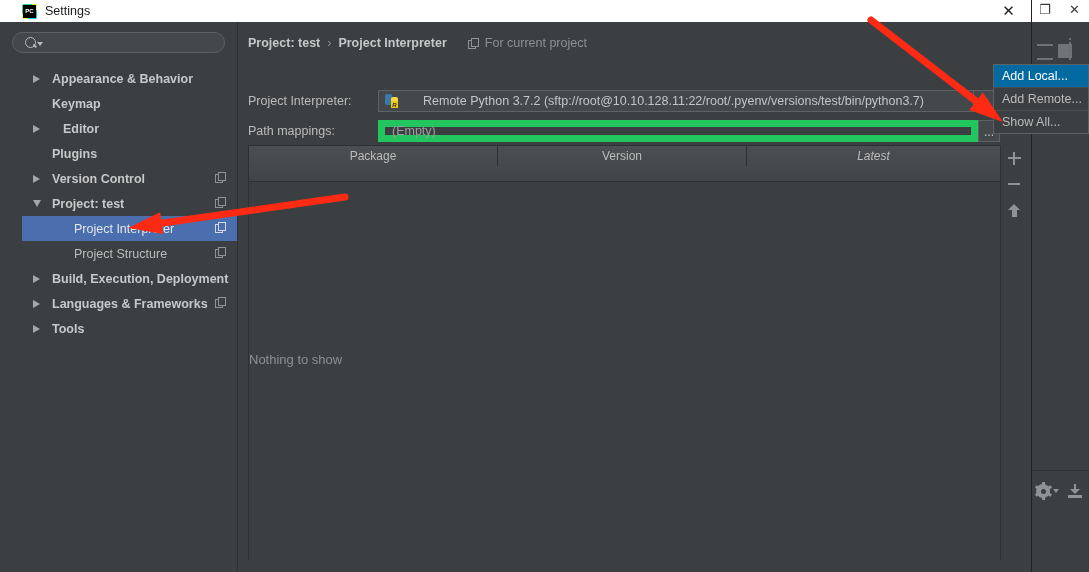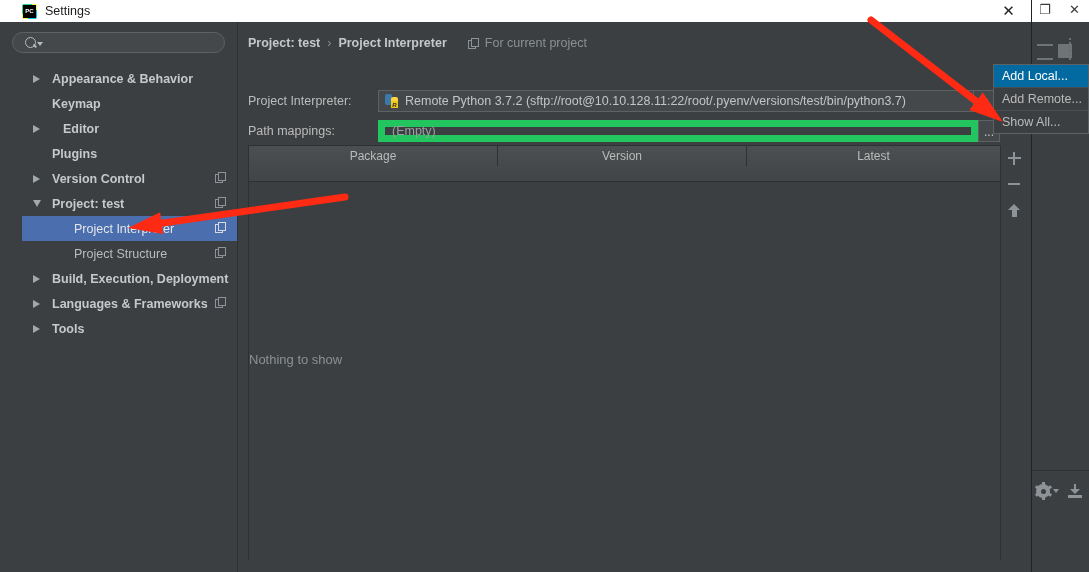--- a/index.html
+++ b/index.html
@@ -207,21 +207,21 @@
   }
   .py-icon .pb1 { left:0; top:0; background:#3c78aa; }
   .py-icon .pb2 { left:6px; top:3px; background:#ffd43b; }
   .py-icon .rm {
     position:absolute; left:6px; top:7px; width:7px; height:7px;
     background:#f0c419; color:#2b2b2b; font-size:6px; font-weight:bold;
     display:flex; align-items:center; justify-content:center;
     font-family:"Liberation Sans", sans-serif;
   }
   .combo-text {
-    margin-left:6px; color:#c2c5c7; font-size:12.5px; white-space:nowrap;
+    margin-left:24px; color:#c2c5c7; font-size:12.5px; white-space:nowrap;
     overflow:hidden; text-overflow:ellipsis;
   }
   .combo-arrow-btn {
     position:absolute; right:0; top:0; width:20px; height:20px;
     background:#45484a; border-left:1px solid #5e6264;
     display:flex; align-items:center; justify-content:center;
   }
   .combo-arrow-btn .tri {
     width:0; height:0; border-left:4.5px solid transparent;
     border-right:4.5px solid transparent; border-top:5px solid #b6bcbe;
@@ -518,21 +518,21 @@
         <div class="textfield">
           <span>(Empty)</span>
         </div>
         <div class="ellipsis-btn">...</div>
       </div>
 
       <div class="pkg-wrap">
         <div class="pkg-head" id="pkg-head">
             <div class="pkg-th" style="width: 249px;">Package</div>
             <div class="pkg-th" style="width: 249px;">Version</div>
-            <div class="pkg-th" style="width: 253px;">Latest</div>
+            <div class="pkg-th" style="width: 253px; font-style: italic;">Latest</div>
           </div>
         <div class="pkg-body">
           <div class="nothing">Nothing to show</div>
         </div>
       </div>
 
       <div class="pkg-tools">
         <div class="tool-btn">
           <span class="plus-ico"></span>
         </div>

